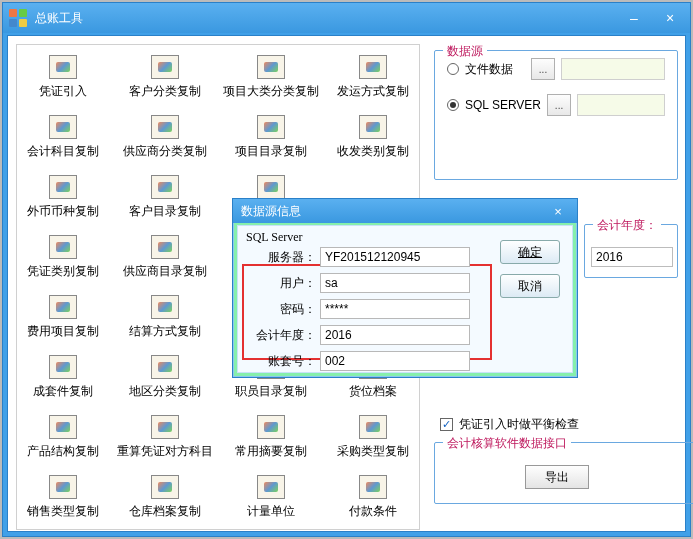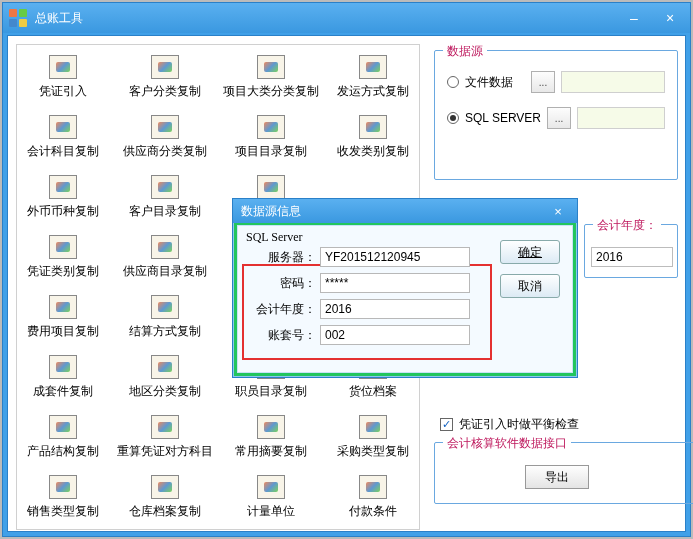--- a/index.html
+++ b/index.html
@@ -119,21 +119,21 @@
   }
   .export-group { left:426px; top:406px; width:272px; height:62px;}
   .export-btn {
     position:absolute; left:90px; top:22px; width:64px; height:24px;
     border:1px solid #999; background:linear-gradient(#fefefe,#e4e4e4);
     display:flex;align-items:center;justify-content:center; cursor:pointer;font-size:12px;
   }
   
   .dialog {
     position:absolute; left:224px; top:162px; width:346px; height:180px;
-    border:1px solid #2a80c8; background:#22c55e;
+    border:1px solid #2a80c8; background:#86efac;
     box-shadow:0 0 0 1px #8cc6f0 inset;
   }
   .dlg-title {
     height:24px; background:linear-gradient(#5ab0f0,#3a98e0);
     color:#fff; display:flex; align-items:center; padding:0 8px;
   }
   .dlg-close {
     width:22px;height:18px;display:flex;align-items:center;justify-content:center;cursor:pointer;color:#fff;font-size:13px;
   }
   .dlg-body {
@@ -310,21 +310,21 @@
           </div>
           <div class="tool-item">
             <div class="tool-icon"></div>
             <div class="tool-label">付款条件</div>
           </div>
         </div>
     </div>
 
     <div class="group-box ds-group">
       <div class="group-title">数据源</div>
-      <div class="radio-row" style="margin-top:18px">
+      <div class="radio-row" style="margin-top:5px">
         <span class="radio-dot"></span>
         <span>文件数据</span>
         <span style="flex:0 0 6px"></span>
         <span class="browse-btn">...</span>
         <span class="ds-text"></span>
       </div>
       <div class="radio-row">
         <span class="radio-dot sel"></span>
         <span>SQL SERVER</span>
         <span class="browse-btn">...</span>
@@ -355,20 +355,24 @@
       </div>
       <div class="dlg-body">
         <div class="red-rect"></div>
         <div class="sqlserver-label">SQL Server</div>
         <div class="form-stack">
           <div class="form-row">
             <div class="form-label">服务器：</div>
             <input class="form-input" value="YF201512120945" style="">
           </div>
           <div class="form-row">
+            <div class="form-label">用户：</div>
+            <input class="form-input" value="sa" style="">
+          </div>
+          <div class="form-row">
             <div class="form-label">密码：</div>
             <input class="form-input" value="*****" style="">
           </div>
           <div class="form-row">
             <div class="form-label">会计年度：</div>
             <input class="form-input" value="2016" style="">
           </div>
           <div class="form-row">
             <div class="form-label">账套号：</div>
             <input class="form-input" value="002" style="">

